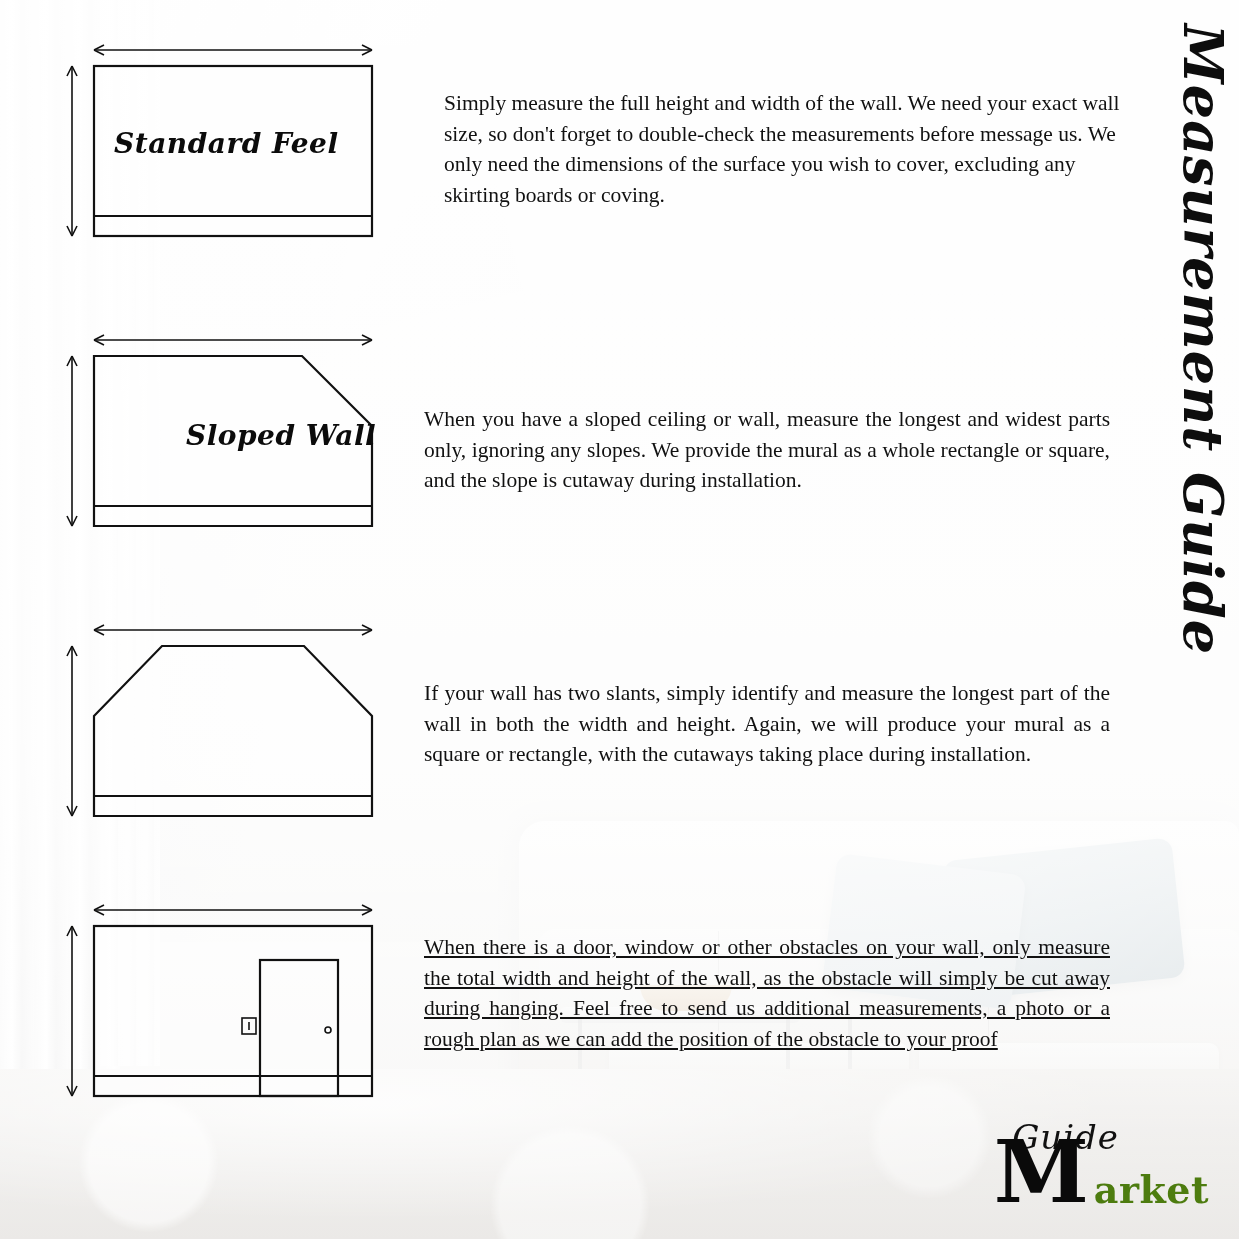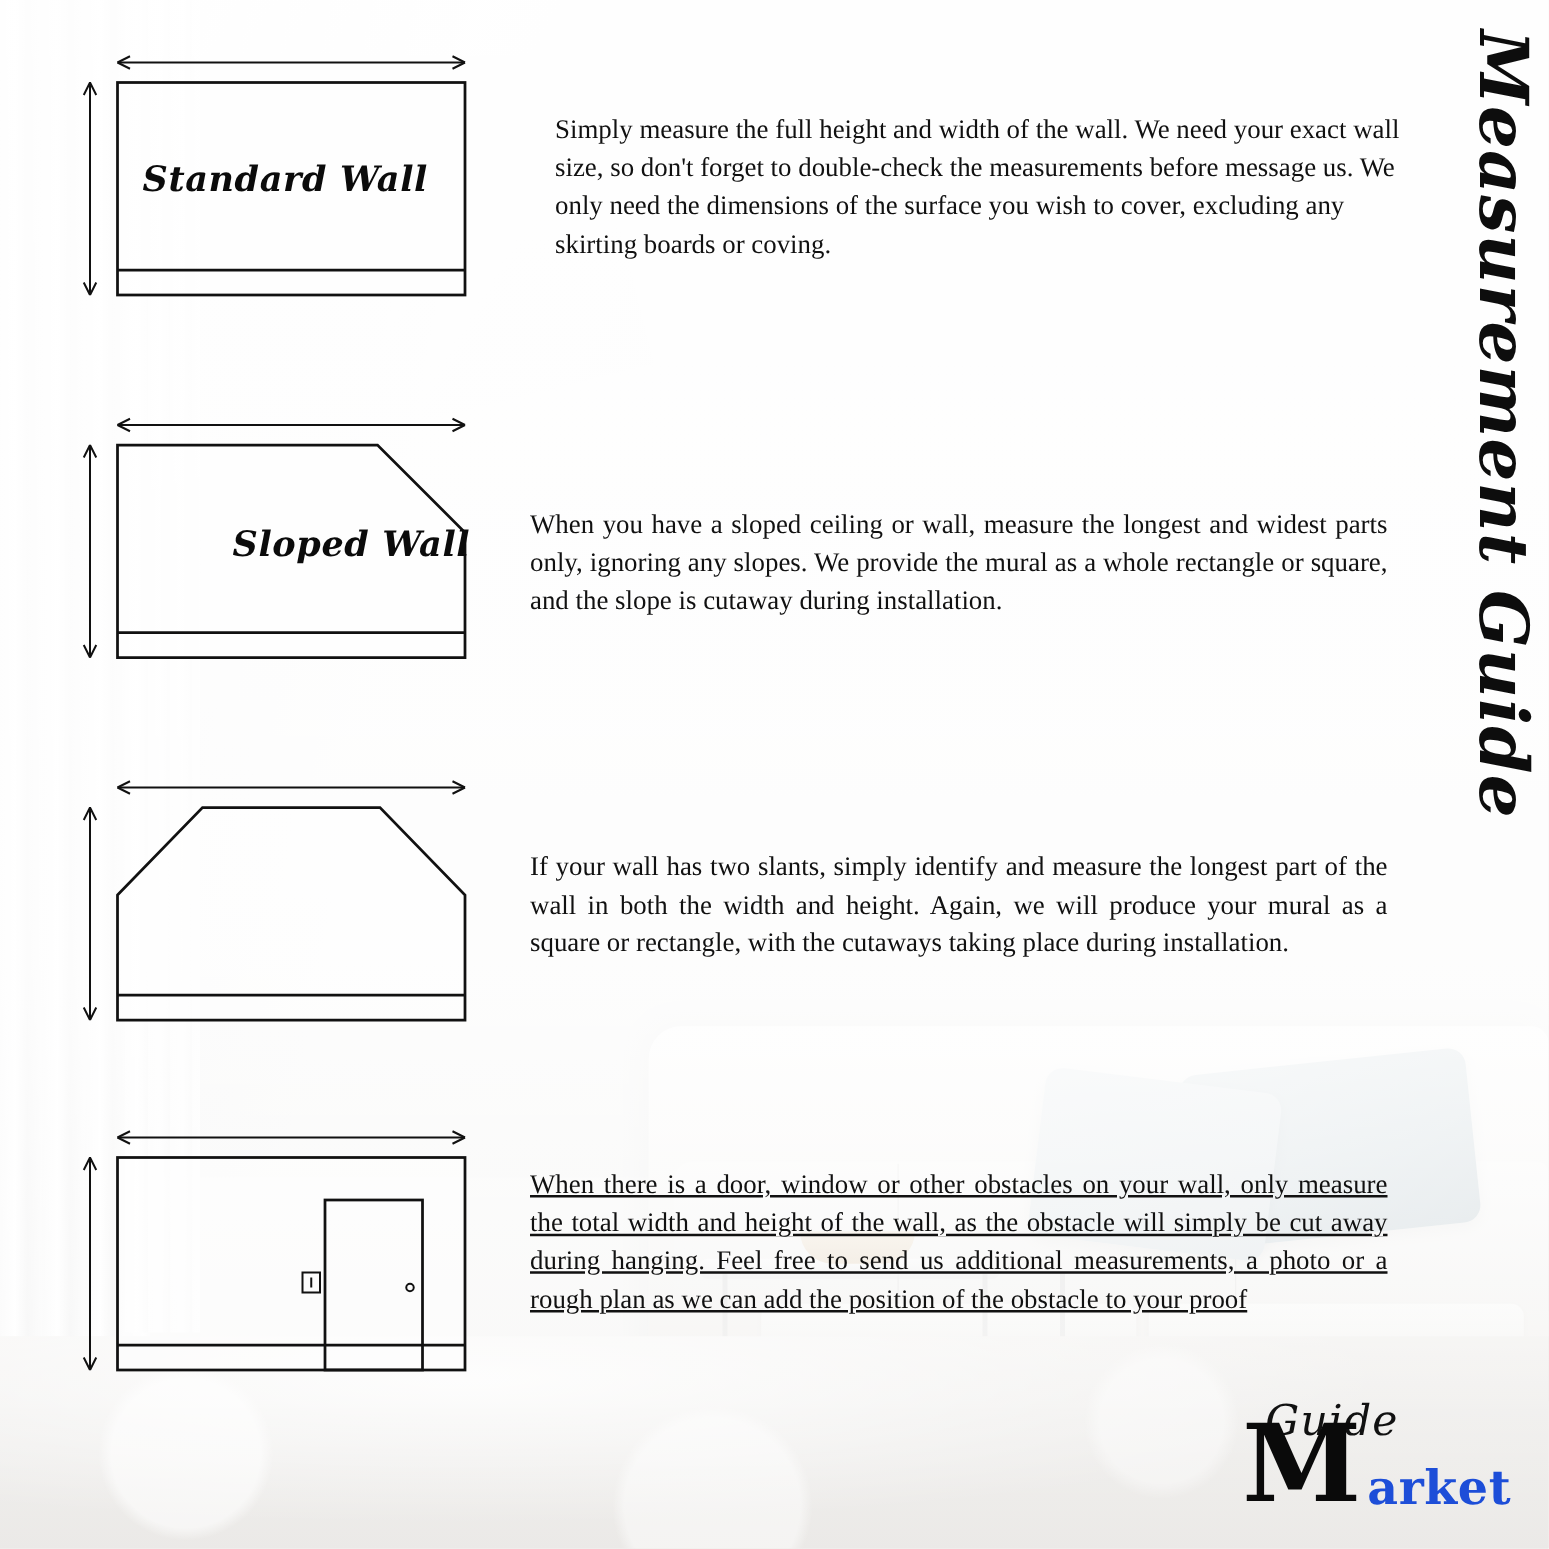--- a/index.html
+++ b/index.html
@@ -231,21 +231,21 @@
     color: #0a0a0a;
     line-height: 1;
   }
   .logo-market {
     position: absolute;
     right: 6px;
     top: 56px;
     font-family: "DejaVu Serif", serif;
     font-size: 38px;
     font-weight: 700;
-    color: #1d4ed8;
+    color: #4d7c0f;
     letter-spacing: 0.5px;
   }
 </style>
 </head>
 <body>
 
 <div id="page">
 
   <div class="bg">
     <div class="bg-wall"></div>
@@ -290,21 +290,21 @@
           <g>
             <line class="stroke-thin" x1="10" y1="26" x2="10" y2="196"></line>
             <path class="stroke-thin" d="M10 26 L5 36 M10 26 L15 36"></path>
             <path class="stroke-thin" d="M10 196 L5 186 M10 196 L15 186"></path>
           </g>
 
           <rect class="panel" x="32" y="26" width="278" height="170"></rect>
 
           <line class="stroke" x1="32" y1="176" x2="310" y2="176"></line>
         </svg>
-        <div class="wall-label" style="left:52px; top:88px;">Standard Wall</div>
+        <div class="wall-label" style="left:52px; top:88px;">Standard Feel</div>
       </div>
       <div class="para left" style="top:48px;margin-left:20px;">Simply measure the full height and width of the wall. We need your exact wall size, so don't forget to double-check the measurements before
 message us. We only need the dimensions of the surface you wish to cover, excluding any skirting boards or coving.</div>
     </div>
 
     <div class="row" style="top:330px;">
       <div class="diagram">
         <svg width="340" height="230" viewBox="0 0 340 230">
           <g>
             <line class="stroke-thin" x1="32" y1="10" x2="310" y2="10"></line>

